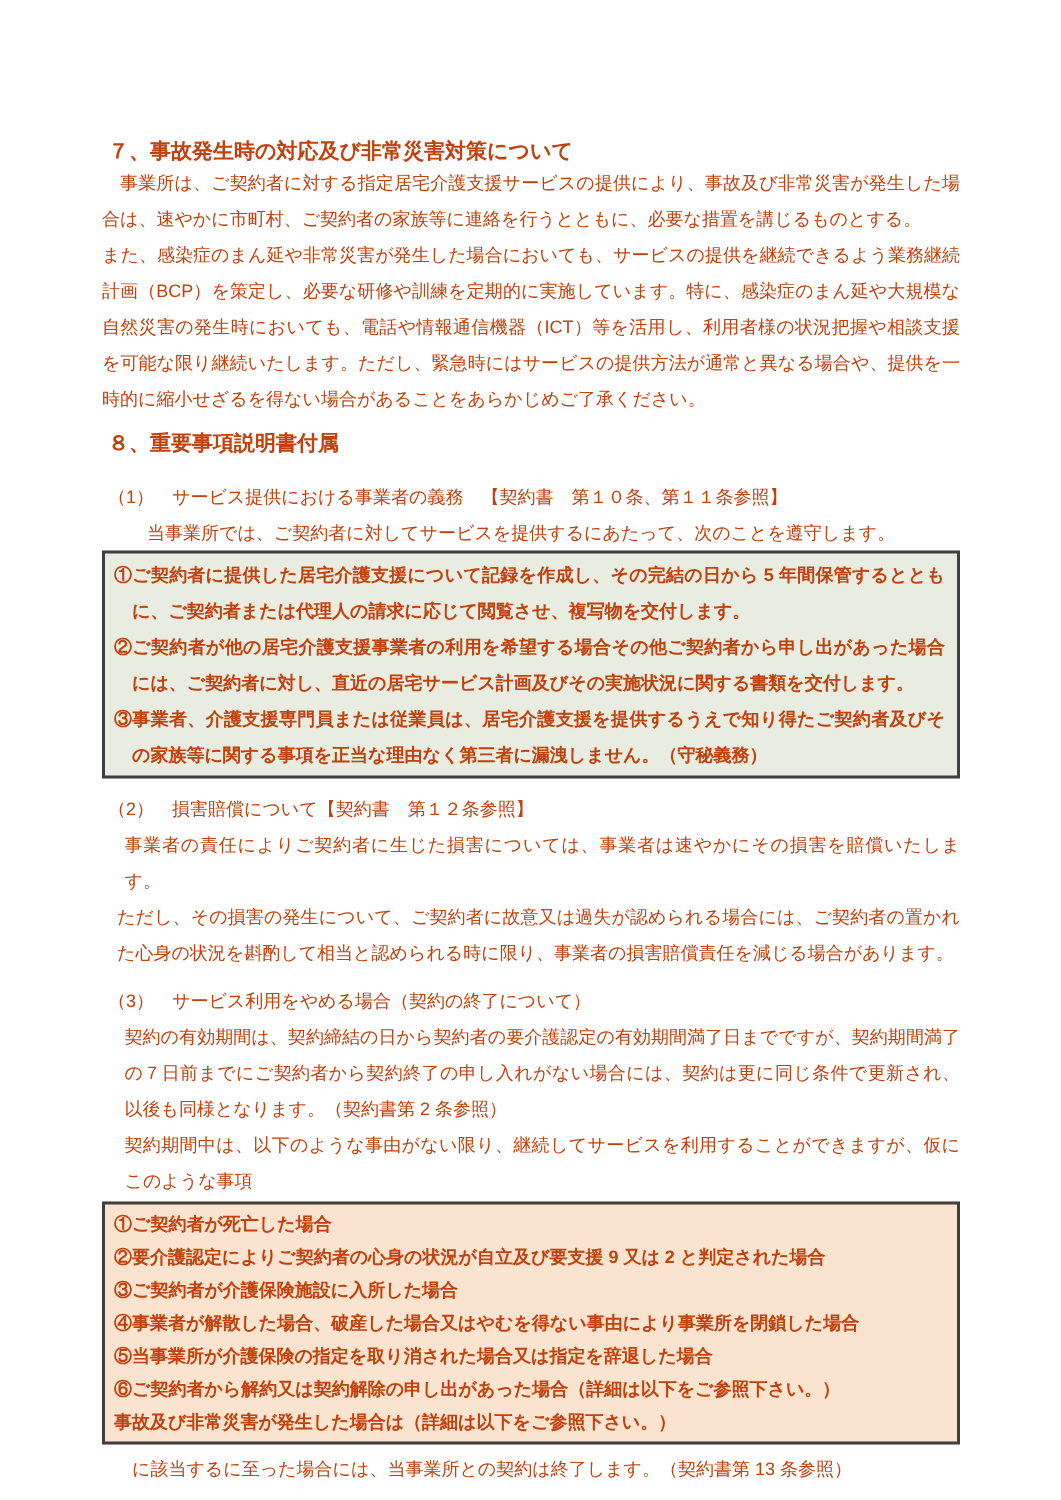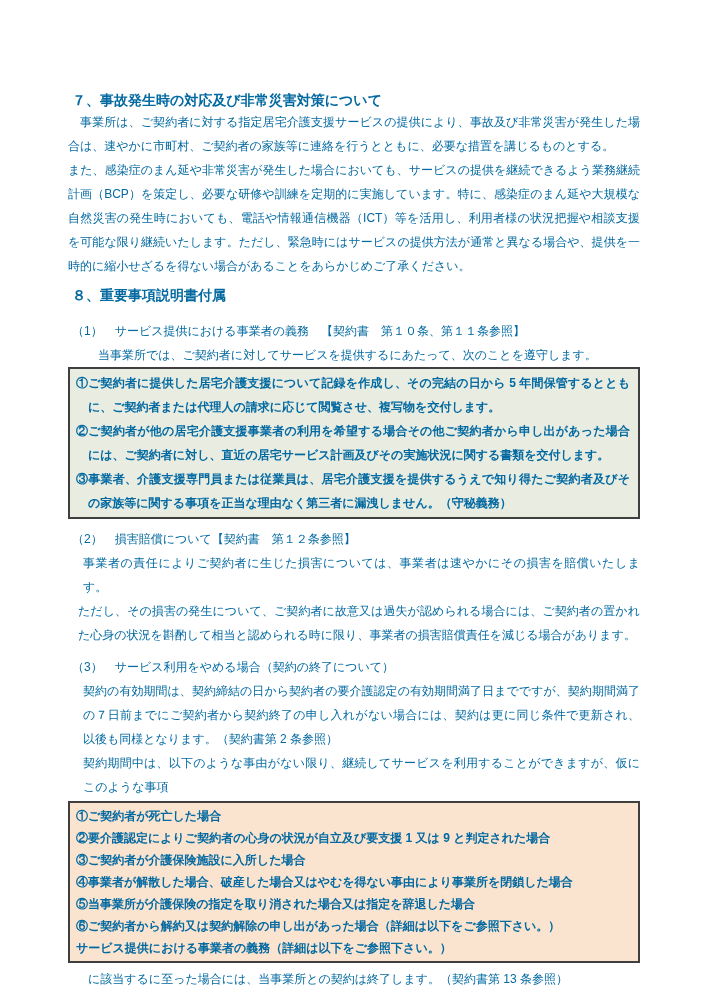--- a/index.html
+++ b/index.html
@@ -10,21 +10,21 @@
   .page {
     position: relative;
     box-sizing: border-box;
     width: 707px;
     height: 1000px;
     background: #ffffff;
     padding: 90px 67px 30px 68px;
     font-family: "Liberation Sans", sans-serif;
     font-size: 12px;
     line-height: 24px;
-    color: #0369a1;
+    color: #c2410c;
     overflow: hidden;
   }
   .h {
     margin: 0;
     padding-left: 4px;
     font-size: 14px;
     font-weight: bold;
     line-height: 20px;
   }
   .h.mt-sec8 { margin-top: 7px; }
@@ -86,22 +86,22 @@
 
   <p class="body sub mt8">（2）　損害賠償について【契約書　第１２条参照】</p>
   <p class="body p15">事業者の責任によりご契約者に生じた損害については、事業者は速やかにその損害を賠償いたします。</p>
   <p class="body p10">ただし、その損害の発生について、ご契約者に故意又は過失が認められる場合には、ご契約者の置かれた心身の状況を斟酌して相当と認められる時に限り、事業者の損害賠償責任を減じる場合があります。</p>
 
   <p class="body sub mt8">（3）　サービス利用をやめる場合（契約の終了について）</p>
   <p class="body p15">契約の有効期間は、契約締結の日から契約者の要介護認定の有効期間満了日までですが、契約期間満了の７日前までにご契約者から契約終了の申し入れがない場合には、契約は更に同じ条件で更新され、以後も同様となります。（契約書第 2 条参照）</p>
   <p class="body p15">契約期間中は、以下のような事由がない限り、継続してサービスを利用することができますが、仮にこのような事項</p>
   <div class="box box-orange">
       <p class="box-item">①ご契約者が死亡した場合</p>
-      <p class="box-item">②要介護認定によりご契約者の心身の状況が自立及び要支援 1 又は 9 と判定された場合</p>
+      <p class="box-item">②要介護認定によりご契約者の心身の状況が自立及び要支援 9 又は 2 と判定された場合</p>
       <p class="box-item">③ご契約者が介護保険施設に入所した場合</p>
       <p class="box-item">④事業者が解散した場合、破産した場合又はやむを得ない事由により事業所を閉鎖した場合</p>
       <p class="box-item">⑤当事業所が介護保険の指定を取り消された場合又は指定を辞退した場合</p>
       <p class="box-item">⑥ご契約者から解約又は契約解除の申し出があった場合（詳細は以下をご参照下さい。）</p>
-      <p class="box-item">サービス提供における事業者の義務（詳細は以下をご参照下さい。）</p>
+      <p class="box-item">事故及び非常災害が発生した場合は（詳細は以下をご参照下さい。）</p>
     </div>
   <p class="body p20 mt4">に該当するに至った場合には、当事業所との契約は終了します。（契約書第 13 条参照）</p>
 
 </div>
 
 </body></html>

